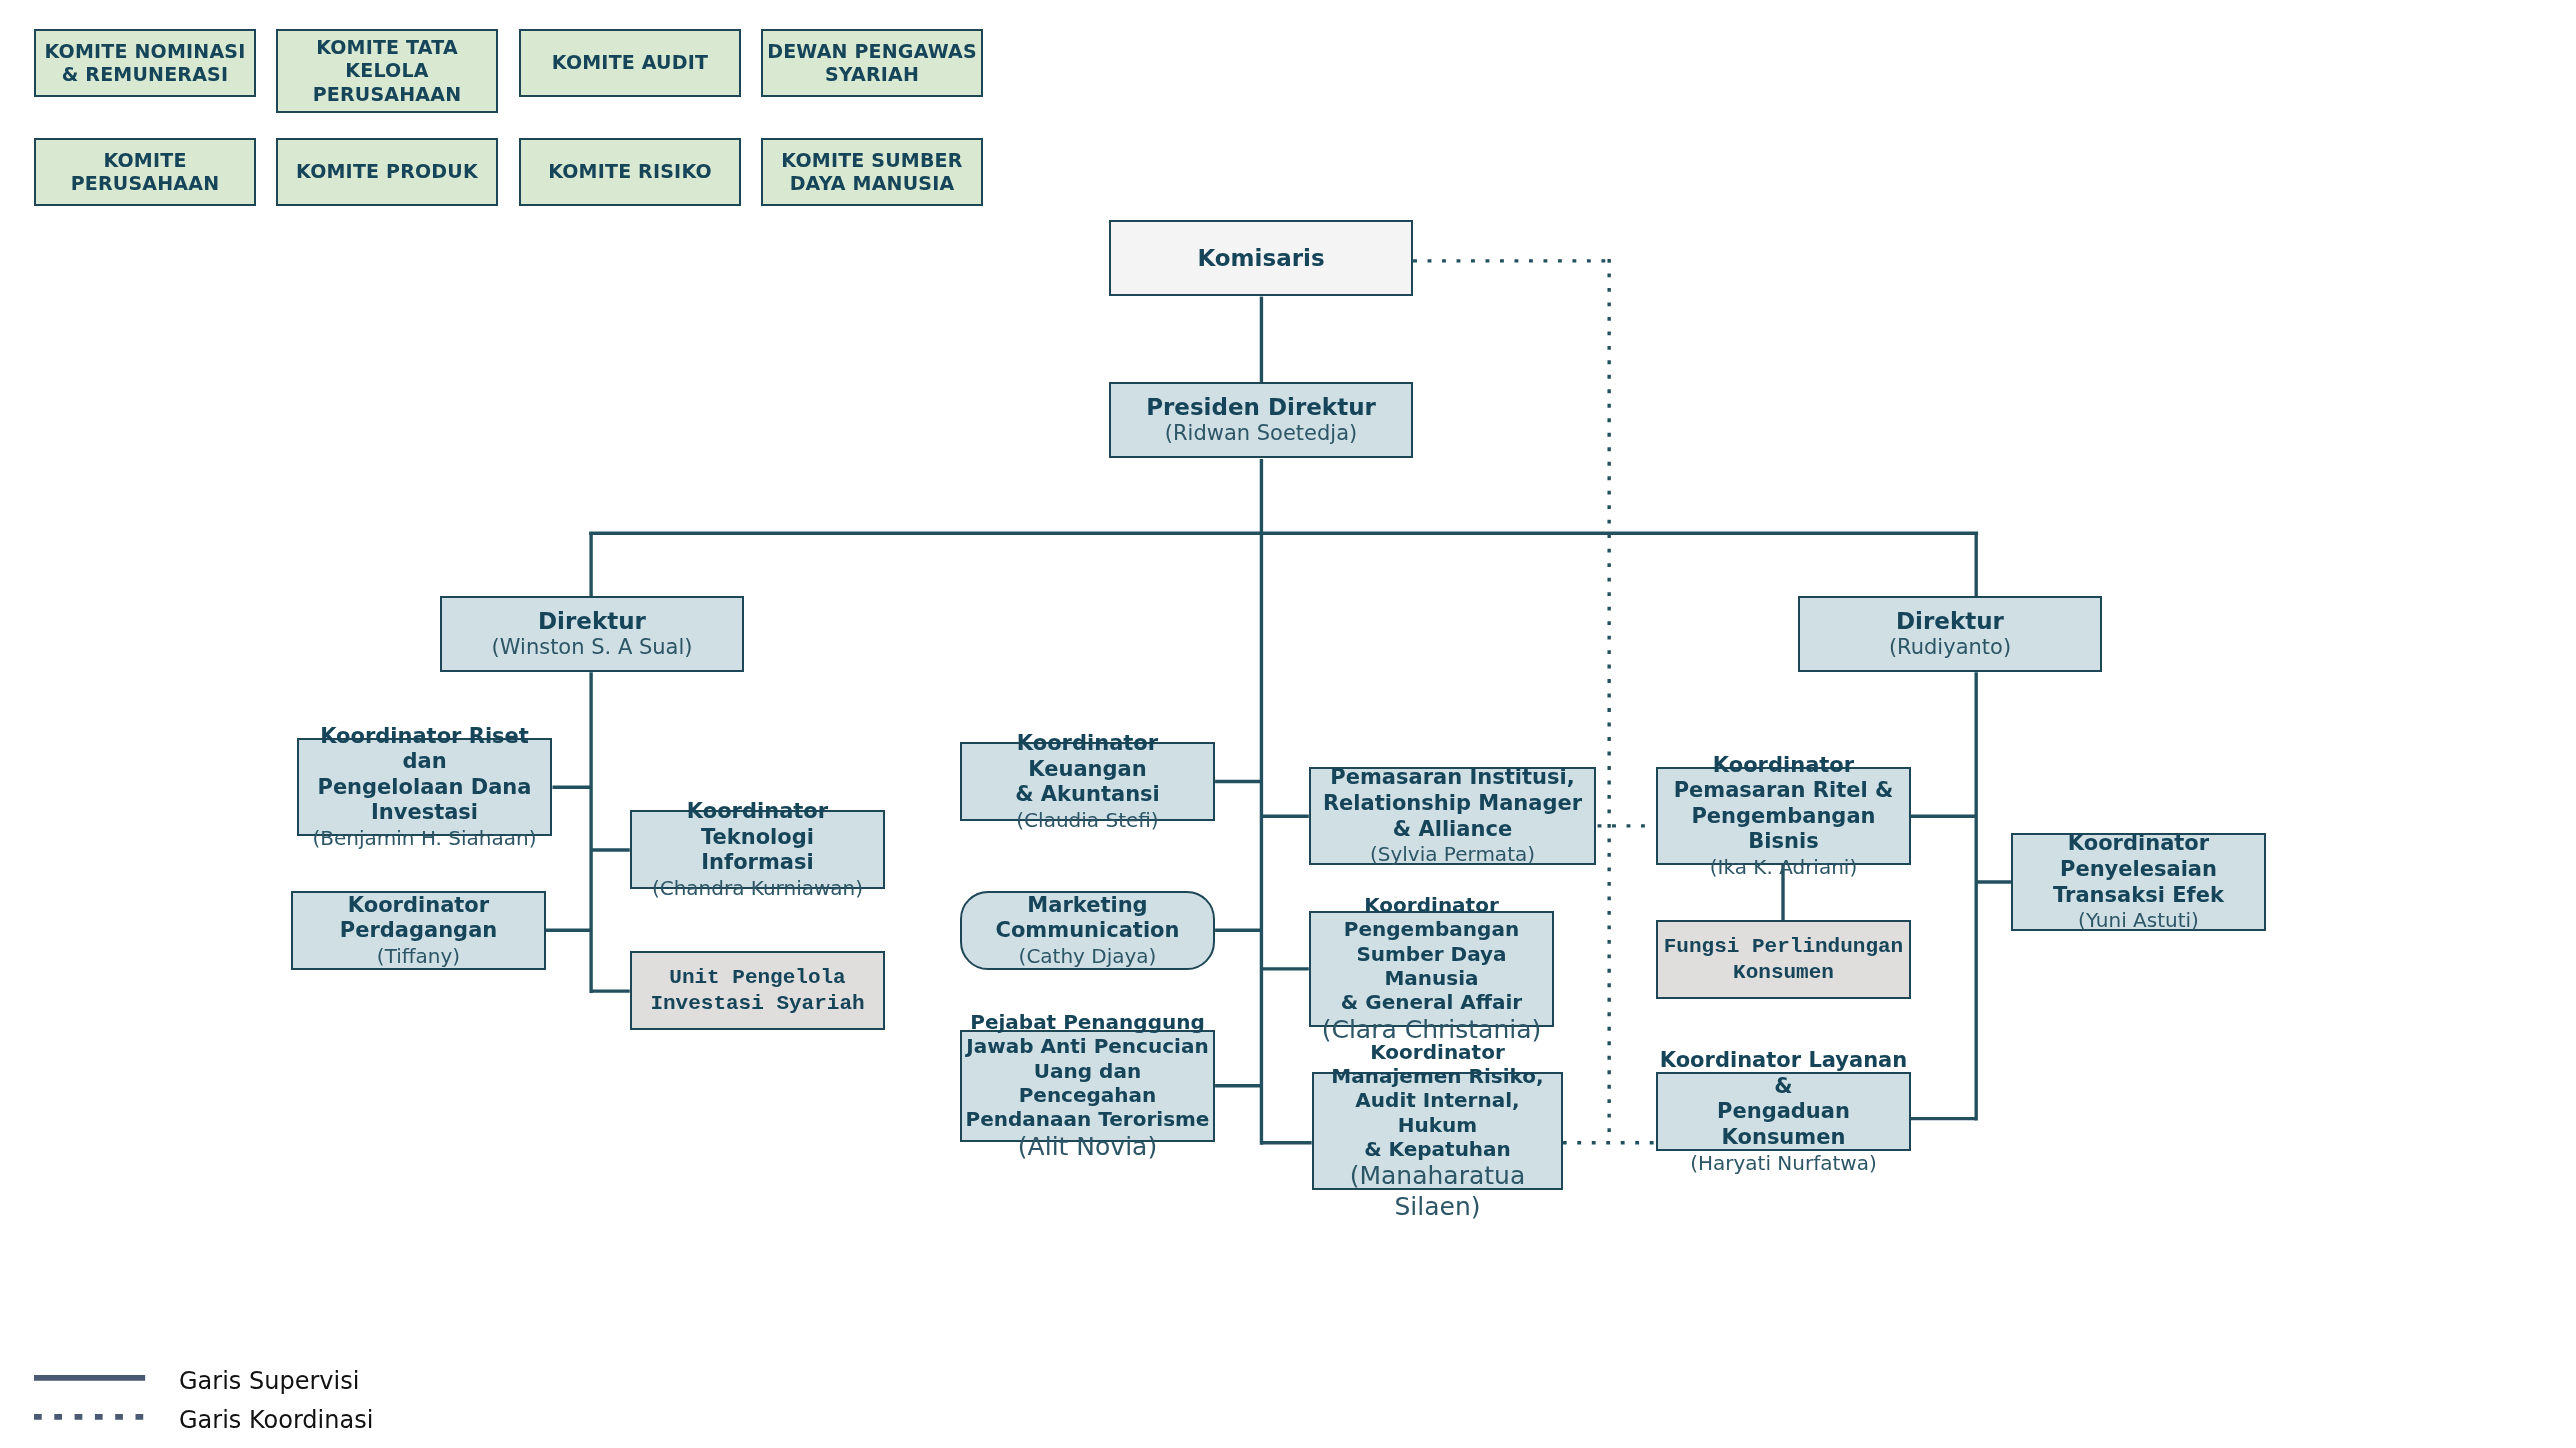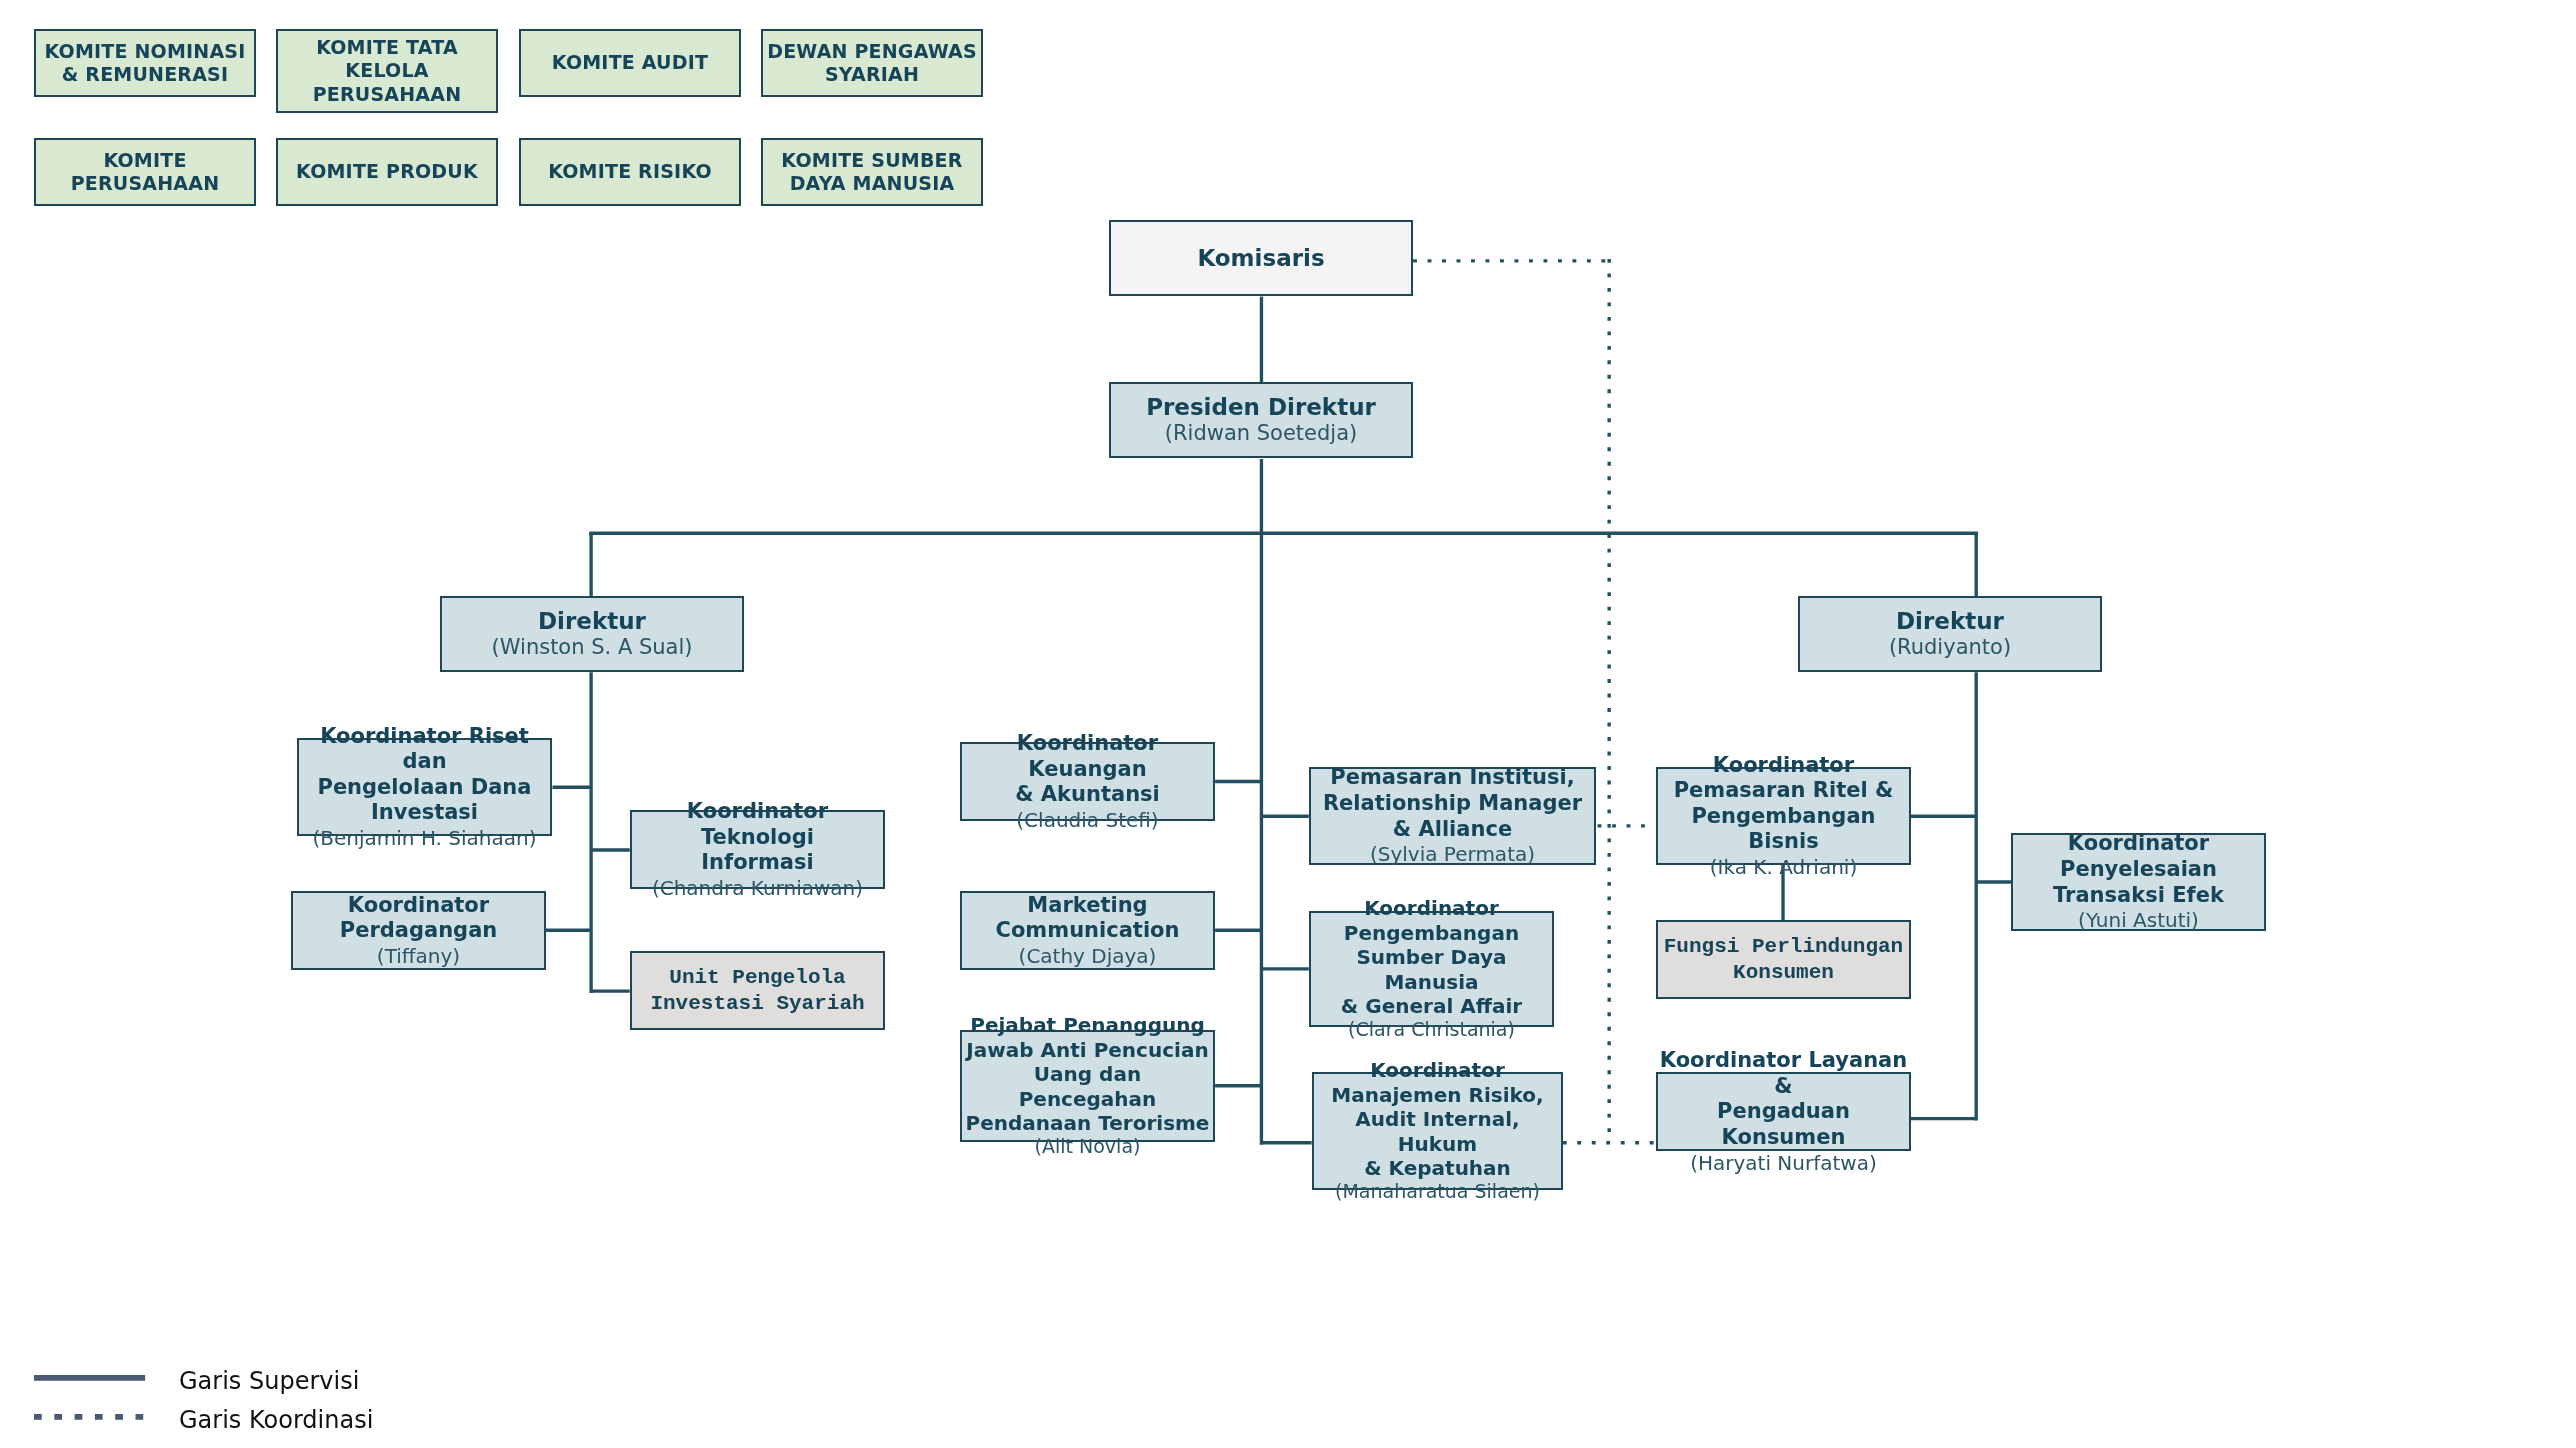--- a/index.html
+++ b/index.html
@@ -33,21 +33,21 @@
   }
   .blue{background:#cfdfe4;}
   .white{background:#f4f4f4;}
   .grey{background:#e0dedd;font-family:Liberation Mono, monospace;}
 
   .f24 .ttl{font-size:23px;}
   .f24 .sub{font-size:21px;}
   .f21 .ttl{font-size:21px;}
   .f21 .sub{font-size:20px;}
   .f20 .ttl{font-size:20px;}
-  .f20 .sub{font-size:19px;}
+  .f20 .sub{font-size:25px;}
 
   .legend{position:absolute;z-index:4;font-size:24px;color:#111;}
   .legend .lbl{position:absolute;left:145px;top:-16.4px;white-space:nowrap;}
 </style>
 </head>
 <body>
 
 <div id="stage">
 
   <svg id="wires" viewBox="0 0 2667 1500">
@@ -160,21 +160,21 @@
       </div>
       <div class="node grey f21" style="left: 630px; top: 951px; width: 255px; height: 79px;">
         <span class="ttl" style="white-space: pre-line;">Unit Pengelola
 Investasi Syariah</span>
       </div>
       <div class="node blue f21" style="left: 960px; top: 742px; width: 255px; height: 79px;">
         <span class="ttl" style="white-space: pre-line;">Koordinator Keuangan
 &amp; Akuntansi</span>
         <span class="sub">(Claudia Stefi)</span>
       </div>
-      <div class="node blue f21" style="left: 960px; top: 891px; width: 255px; height: 79px;">
+      <div class="node blue f21" style="left: 960px; top: 891px; width: 255px; height: 79px; border-radius: 28px;">
         <span class="ttl" style="white-space: pre-line;">Marketing
 Communication</span>
         <span class="sub">(Cathy Djaya)</span>
       </div>
       <div class="node blue f20" style="left: 960px; top: 1030px; width: 255px; height: 112px;">
         <span class="ttl" style="white-space: pre-line;">Pejabat Penanggung
 Jawab Anti Pencucian
 Uang dan Pencegahan
 Pendanaan Terorisme</span>
         <span class="sub">(Alit Novia)</span>

